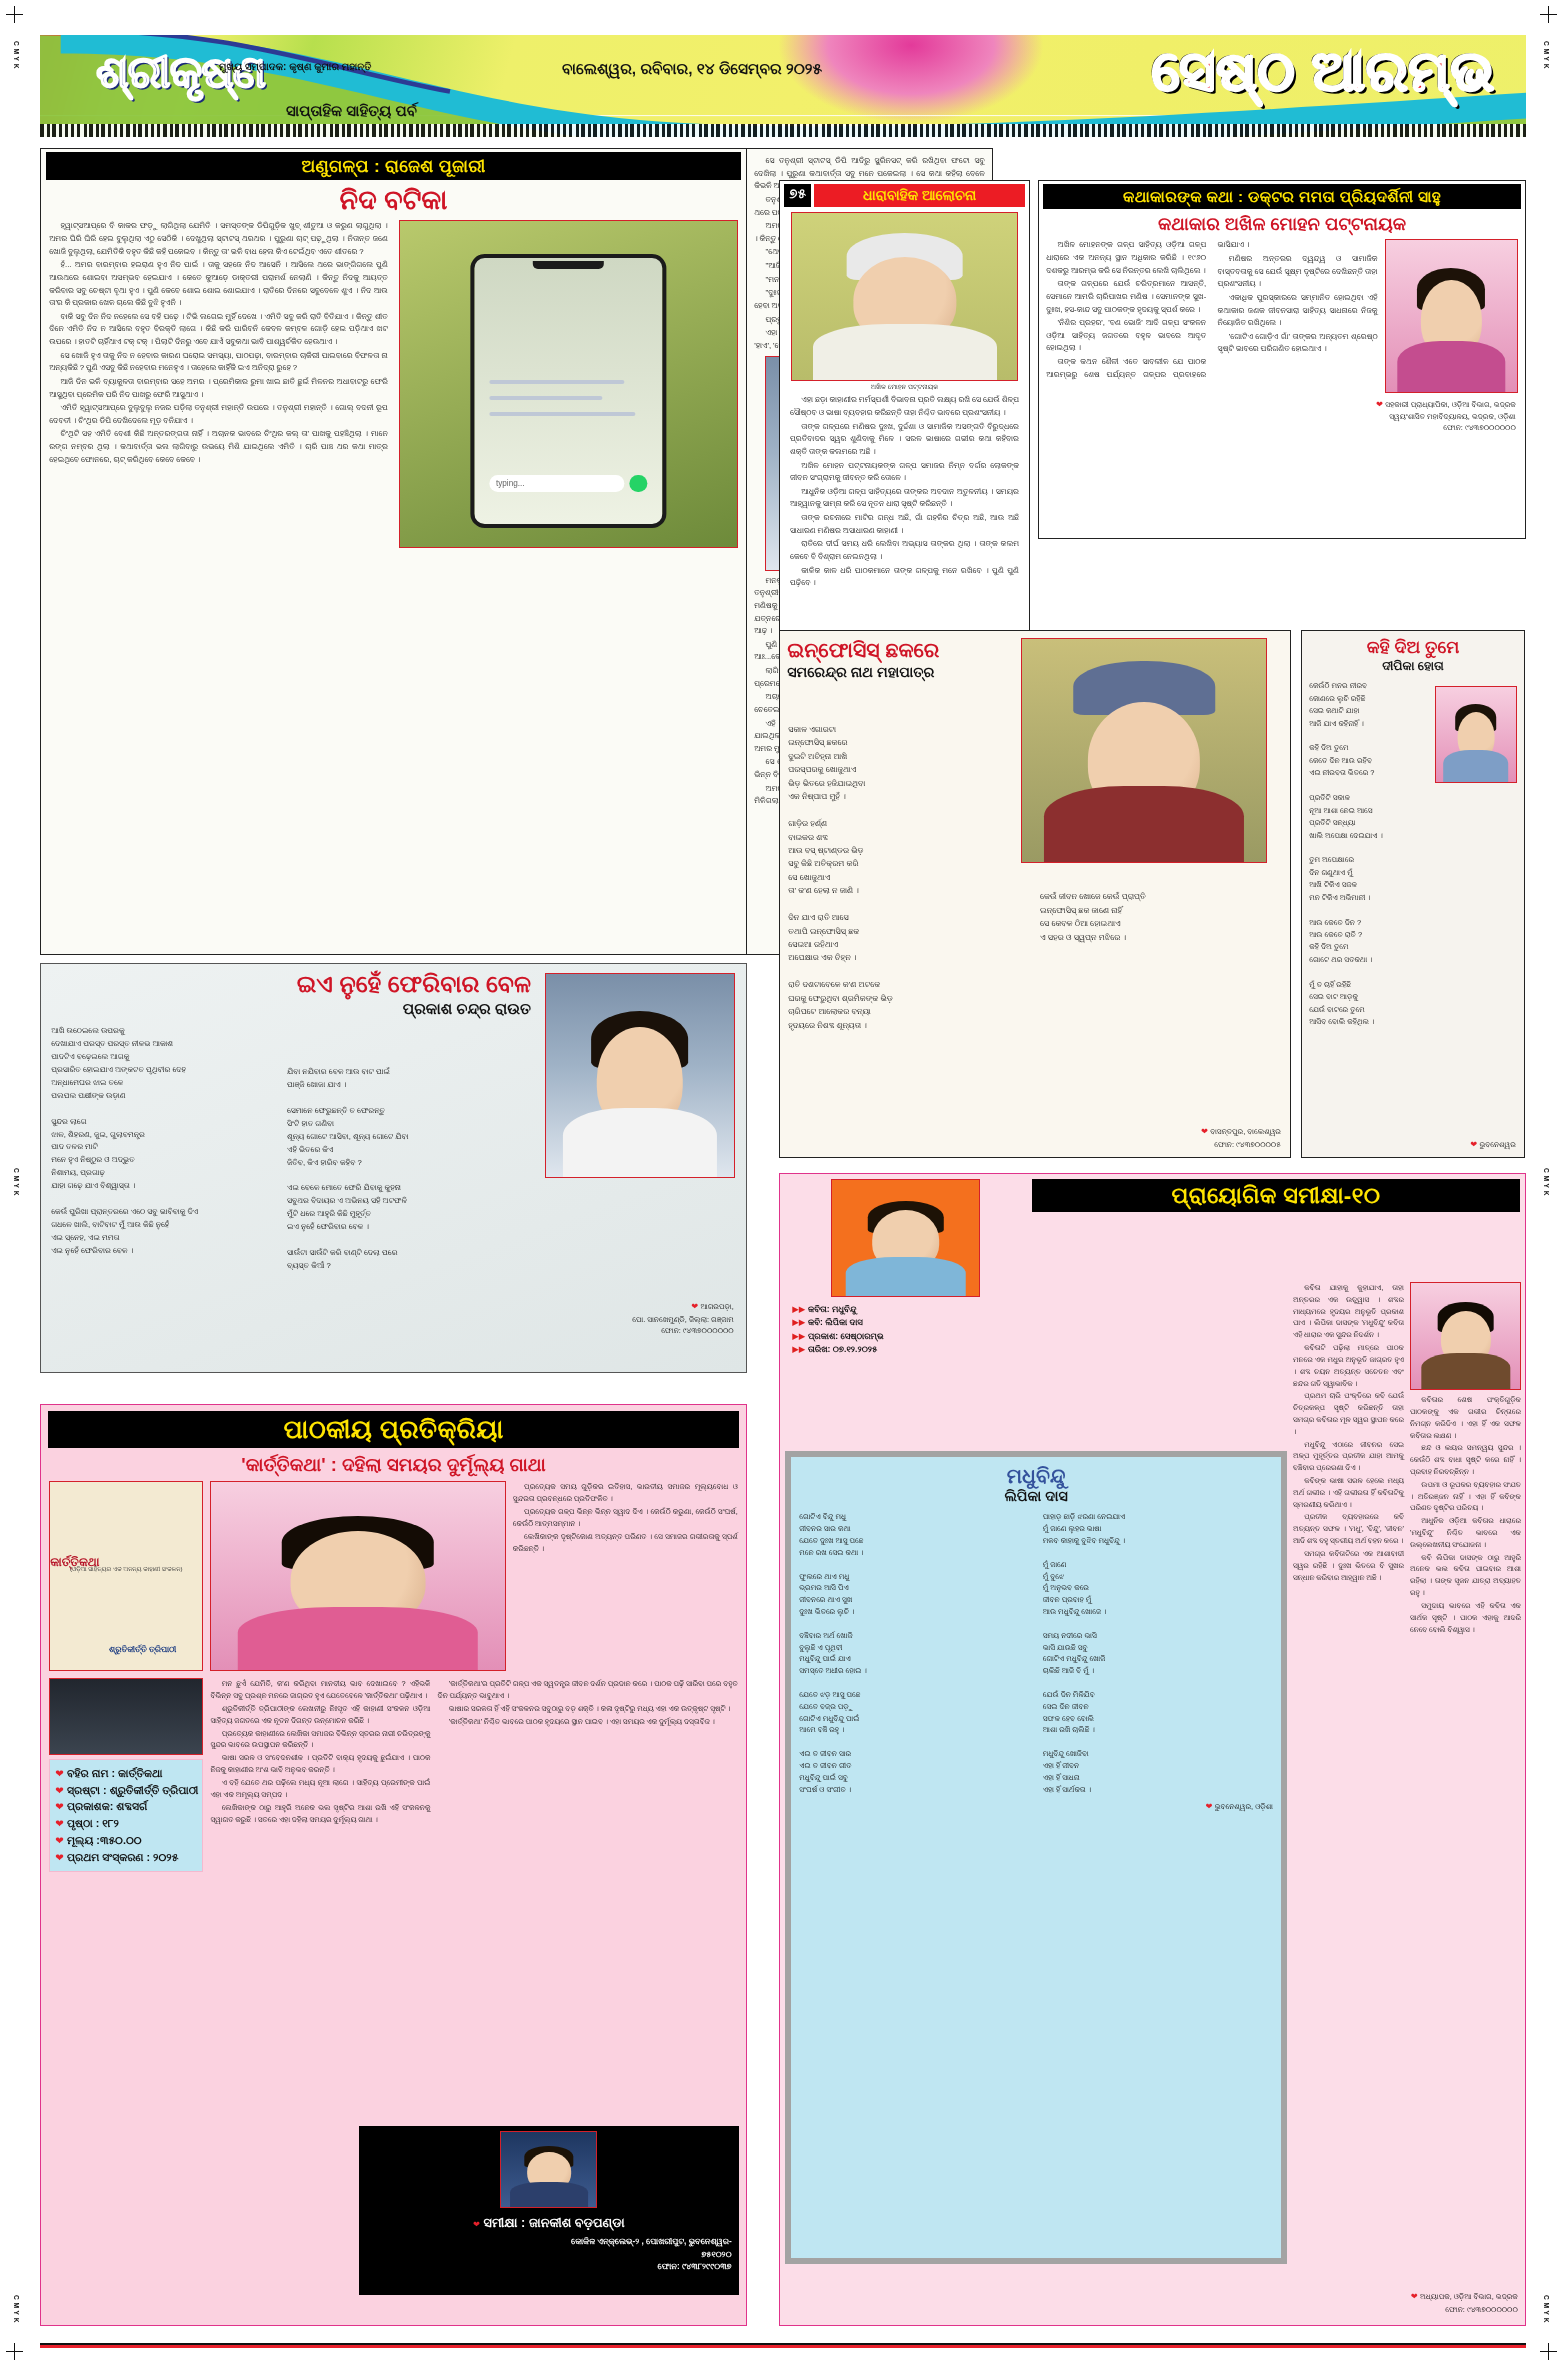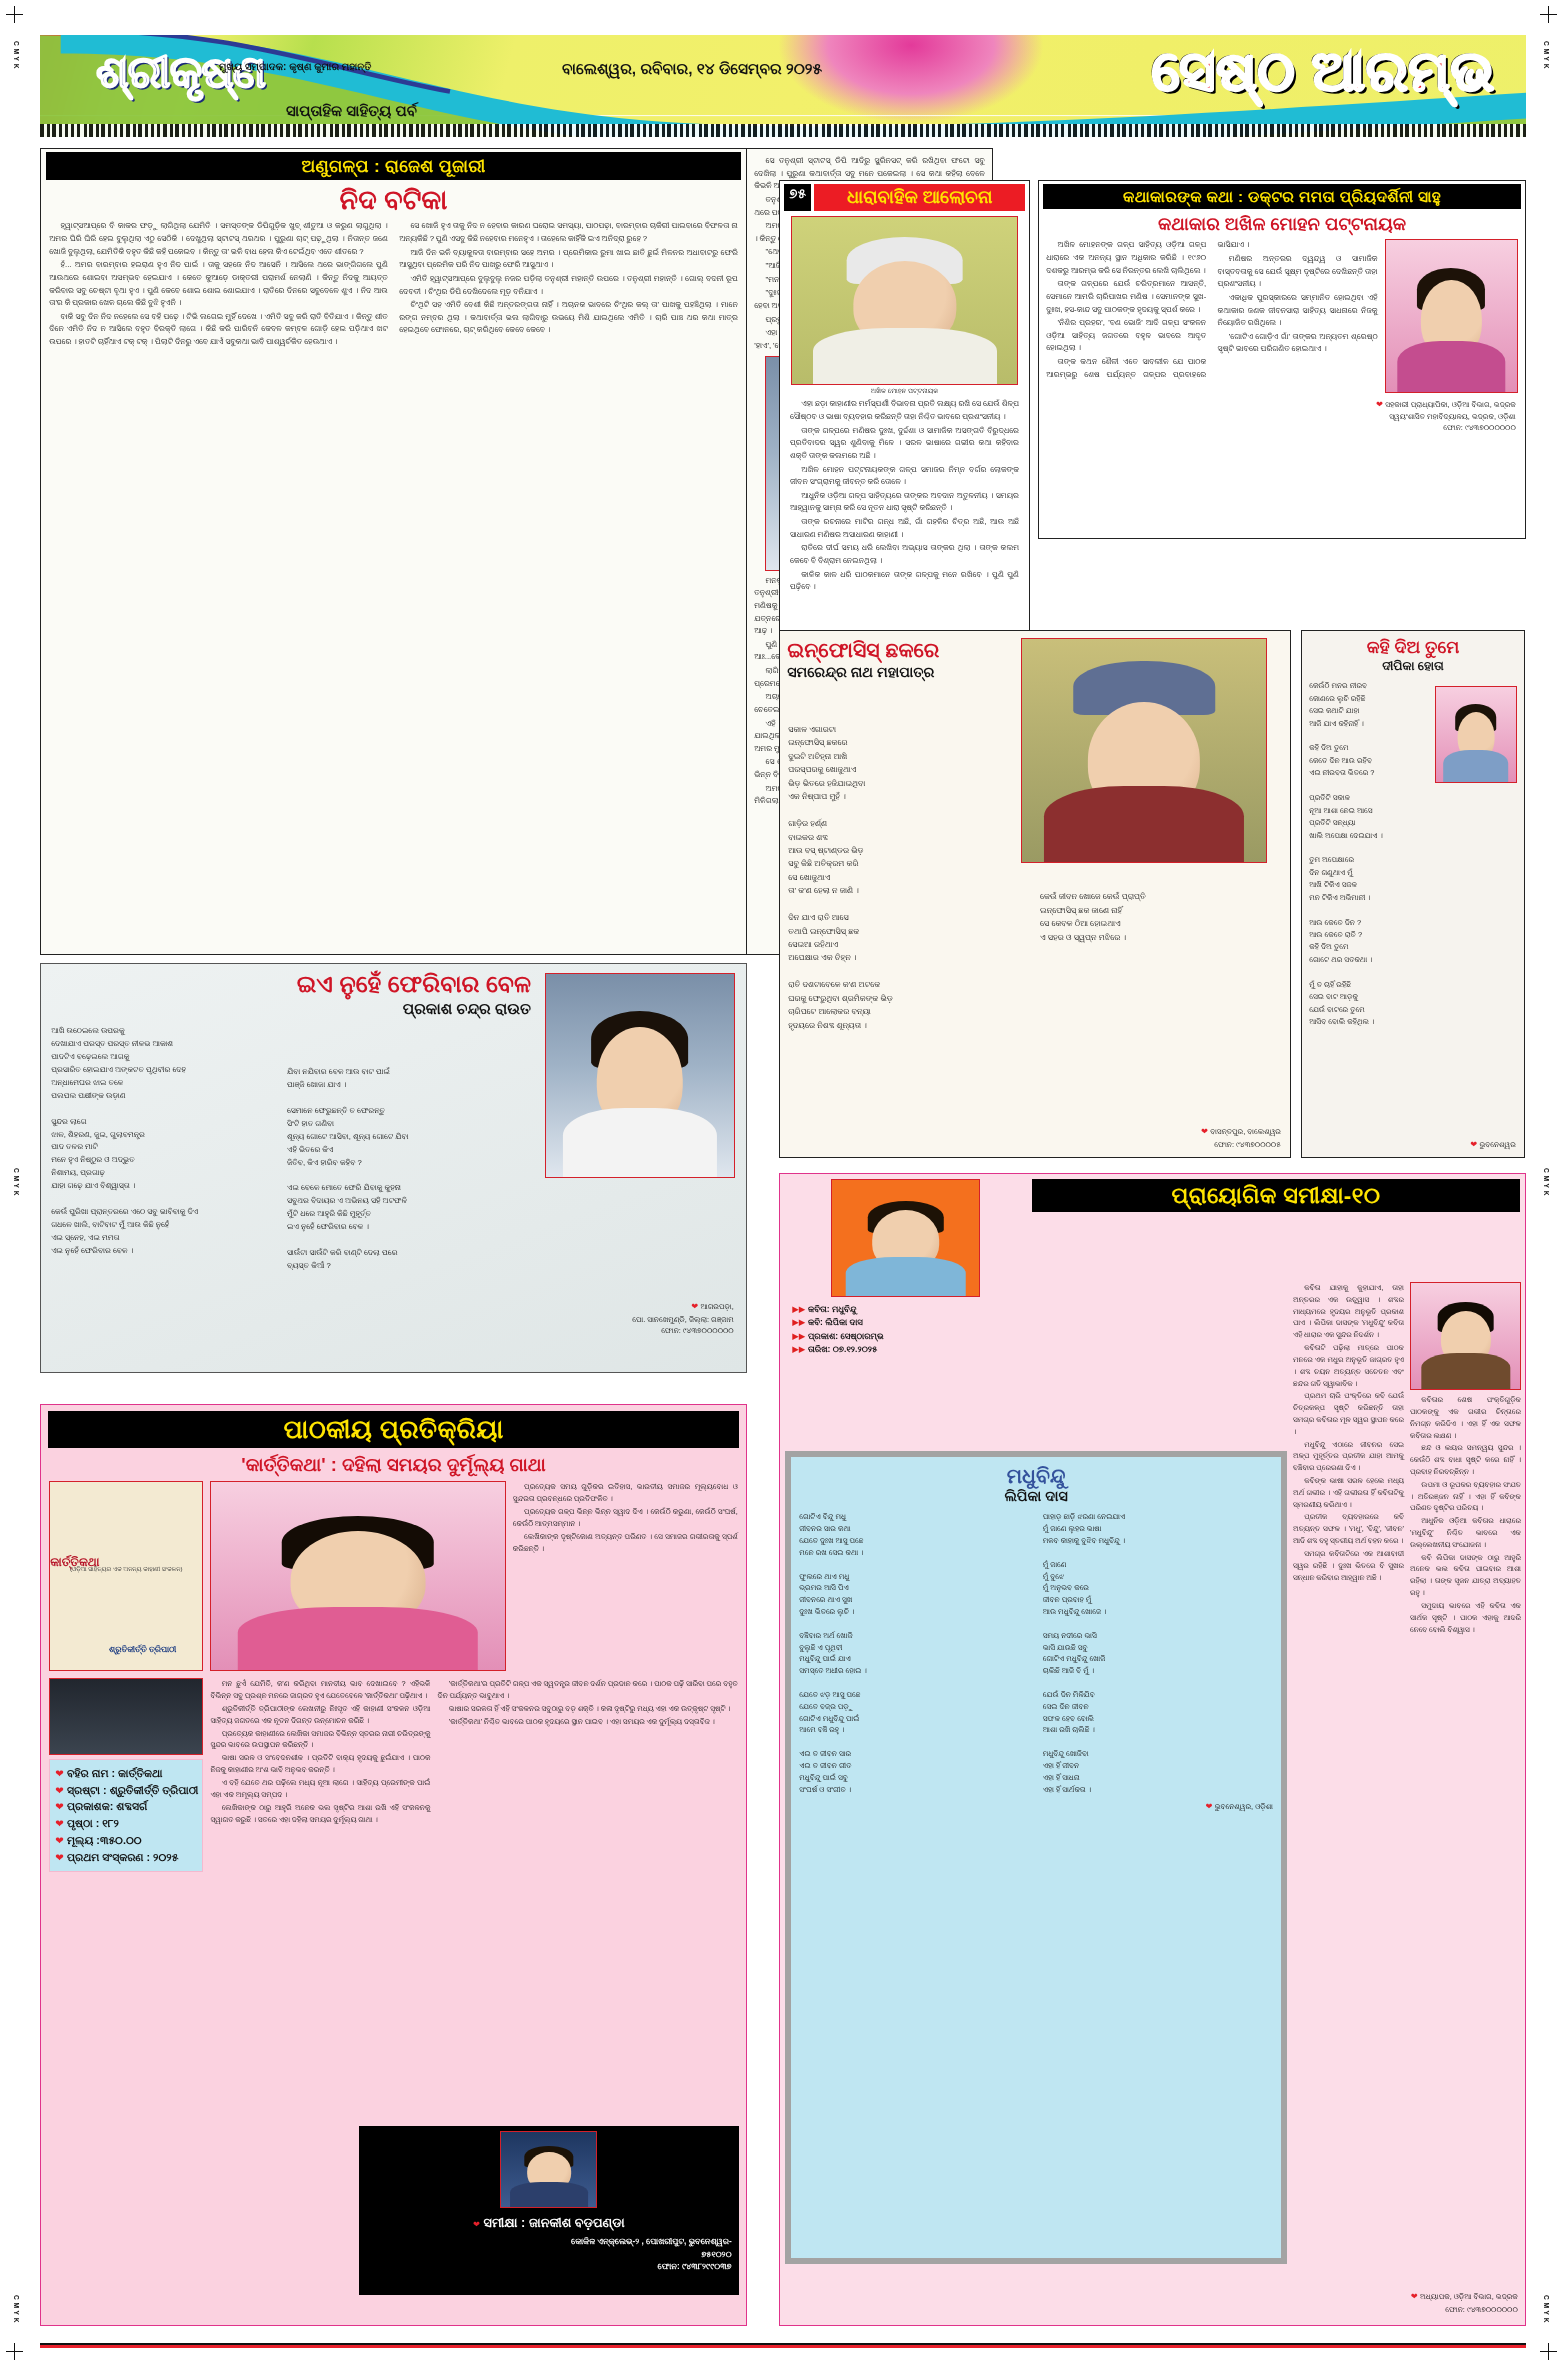--- a/index.html
+++ b/index.html
@@ -169,20 +169,30 @@
 
     <div class="body-txt cols2" style="margin:0 8.2px 0 8.2px;height:733px;">
       <p>ହ୍ୱାଟ୍ସଆପ୍‌ରେ ବି କାକର ଫଡ଼ୁ ଲାଗିଥିଲା ଯେମିତି । ସମସ୍ତଙ୍କ ଡିପିଗୁଡ଼ିକ ଖୁବ୍ ଶୀତୁଆ ଓ କରୁଣ ଲାଗୁଥିଲା । ଅମର ଘିରି ଘିରି ହେଇ ବୁଲୁଥିଲା ଏଠୁ ସେଠିକି । ଦେଖୁଥିଲା ସ୍ଟାଟସ୍ ଥରଥର । ପୁରୁଣା ଚାଟ୍ ପଢ଼ୁଥିଲା । ନିତାନ୍ତ ଜଣେ ଖୋଜି ବୁଲୁଥିଲା, ଯେମିତିକି ବହୁତ କିଛି କହି ପକେଇବ । କିନ୍ତୁ ତା' ଭଳି ବାଧ ହେଲ କିଏ ଟେଇଁଥିବ ଏତେ ଶୀତରେ ?</p>
       <p>ହଁ... ଅମର ବାରମ୍ବାର ହଇରାଣ ହୁଏ ନିଦ ପାଇଁ । ତାକୁ ସହଜେ ନିଦ ଆସେନି । ଆସିଲେ ଥରେ ଭାଙ୍ଗିଗଲେ ପୁଣି ଆଉଥରେ ଶୋଇବା ଅସମ୍ଭବ ହେଇଯାଏ । କେତେ କୁଆଡ଼େ ଡାକ୍ତରୀ ପରାମର୍ଶ ନେଲାଣି । କିନ୍ତୁ ନିଦକୁ ଆୟତ୍ତ କରିବାର ସବୁ ଚେଷ୍ଟା ବୃଥା ହୁଏ । ପୁଣି କେବେ ଶୋଇ ଶୋଇ ଶୋଇଯାଏ । ରାତିରେ ଦିନରେ ସବୁବେଳେ ଶୁଏ । ନିଦ ଆଉ ତା'ର କି ପ୍ରକାର ଖେଳ ଚାଲେ କିଛି ବୁଝି ହୁଏନି ।</p>
       <p>ବାକି ସବୁ ଦିନ ନିଦ ନହେଲେ ସେ ବହି ପଢ଼େ । ଟିଭି ଲଗେଇ ମୁହିଁ ଦେଖେ । ଏମିତି ସବୁ କରି ରାତି ବିତିଯାଏ । କିନ୍ତୁ ଶୀତ ଦିନେ ଏମିତି ନିଦ ନ ଆସିଲେ ବହୁତ ବିରକ୍ତି ଲାଗେ । କିଛି କରି ପାରିବନି କେବଳ କମ୍ବଳ ଗୋଡ଼ି ହେଇ ପଡ଼ିଥାଏ ଖଟ ଉପରେ । ହାତଟି ଚାହିଁଥାଏ ଟକ୍ ଟକ୍ । ପିଲାଟି ଦିନରୁ ଏବେ ଯାଏଁ ସବୁକଥା ଭାବି ପାଶ୍ୱର୍ଚକିତ ହେଉଥାଏ ।</p>
       <p>ସେ ଖୋଜି ହୁଏ ତାକୁ ନିଦ ନ ହେବାର କାରଣ ଘରୋଇ ସମସ୍ୟା, ପାଠପଢ଼ା, ବାରମ୍ବାର ଚାକିରୀ ପାଇବାରେ ବିଫଳତା ନା ଅନ୍ୟକିଛି ? ପୁଣି ଏସବୁ କିଛି ନହେବାର ମନେହୁଏ । ତାହେଲେ କାହିଁକି ଇଏ ଅନିଦ୍ରା ରୁହେ ?</p>
       <p>ଆଜି ଦିନ ଭଳି ବ୍ୟାକୁଳତା ବାରମ୍ବାର ସହେ ଅମର । ପ୍ରେମିକାର ରୁମା ଖାଇ ଛାତି ଛୁଇଁ ମିଳନର ଅଧାବାଟରୁ ଫେରି ଆସୁଥିବା ପ୍ରେମିକ ପରି ନିଦ ପାଖରୁ ଫେରି ଆସୁଥାଏ ।</p>
       <p>ଏମିତି ହ୍ୱାଟ୍ସଆପ୍‌ରେ ବୁଲୁବୁଲୁ ନଜର ପଡ଼ିଲା ତନୁଶ୍ରୀ ମହାନ୍ତି ଉପରେ । ତନୁଶ୍ରୀ ମହାନ୍ତି । ଗୋଲ୍ ବଦନୀ ରୂପ ଦେବତୀ । ଚିଂଥିର ଡିପି ଦେଖିଦେଲେ ମୂଡ଼ ବନିଯାଏ ।</p>
       <p>ଚିଂଥିଟି ସହ ଏମିତି ବେଶୀ କିଛି ଅନ୍ତରଙ୍ଗତା ନାହିଁ । ଅଚାନକ ଭାବରେ ଚିଂଥିର କଲ୍ ତା' ପାଖକୁ ପହଞ୍ଚିଥିଲା । ମାନେ ରଙ୍ଗ ନମ୍ବର ଥିଲା । କଥାବାର୍ତ୍ତା ଭଲ ଲାଗିବାରୁ ଉଭୟେ ମିଶି ଯାଇଥିଲେ ଏମିତି । ଚାରି ପାଞ୍ଚ ଥର କଥା ମାତ୍ର ହେଇଥିବେ ଫୋନରେ, ଚାଟ୍ କରିଥିବେ କେବେ କେବେ ।</p>
 
+      <div class="photo ph-green" style="width:100%;height:328px;margin:4.1px 0 4.1px 0;break-inside:avoid;">
+        <div style="position:absolute;left:50%;top:10%;transform:translateX(-50%);width:58%;height:84%;border:4.1px solid #1b1b1b;border-radius:14.3px;background:linear-gradient(180deg,#cfd8c3,#eef2e4);">
+          <div style="position:absolute;left:50%;top:3.1px;transform:translateX(-50%);width:38%;height:8.2px;background:#1b1b1b;border-radius:0 0 5.1px 5.1px;"></div>
+          <div style="position:absolute;left:8%;top:46%;width:72%;height:3.6px;background:#bfc8d6;border-radius:2px;"></div>
+          <div style="position:absolute;left:8%;top:52%;width:60%;height:3.6px;background:#bfc8d6;border-radius:2px;"></div>
+          <div style="position:absolute;left:8%;top:58%;width:78%;height:3.6px;background:#bfc8d6;border-radius:2px;"></div>
+          <div style="position:absolute;left:8%;bottom:12%;width:72%;height:17.4px;background:#fff;border-radius:9.2px;font-size:8.2px;color:#666;line-height:17.4px;padding-left:6.1px;">typing...</div>
+          <div style="position:absolute;right:8%;bottom:12%;width:17.4px;height:17.4px;border-radius:50%;background:#25d366;"></div>
+        </div>
+      </div>
     </div>
   </div>
 
   <div class="box" style="left:747px;top:148px;width:246px;height:807px;background:#fbfbf6;border-left:none;border:1px solid #222;border-left:0;">
     <div class="body-txt" style="margin:6.1px 7.2px 0 7.2px;">
       <p>ସେ ତନୁଶ୍ରୀ ସ୍ଟାଟସ୍ ଡିପି ଆଦିରୁ ସ୍କ୍ରିନସଟ୍ କରି ରଖିଥିବା ଫଟୋ ସବୁ ଦେଖିଲା । ପୁରୁଣା କଥାବାର୍ତ୍ତା ସବୁ ମନେ ପକେଇଲା । ସେ କଥା କହିଲା ବେଳେ କିଭଳି ଅଙ୍ଗଭଙ୍ଗୀ କରୁଥିବ ଅନୁମାନ କଲା ।</p>
       <p>ତନୁଶ୍ରୀର ହ୍ୱାଟ୍ସଆପ୍ ଖେଲେଇବା ଭିତରେ ନଜର ପଡ଼ିଲା । ତନୁଶ୍ରୀ ତାକୁ ଥରେ ପଚାରିଥିଲା, "ମତେ କେବେ ମନେ ପକାଅ ?"</p>
       <p>ଅମରର ରସିକତାପୂର୍ଣ୍ଣ ଉତ୍ତର, "ଦିନେ ଦିନେ ମନେ ନପକେଇବାକୁ ଠିକ୍ କରେ । କିନ୍ତୁ ସେ ଦିନଗୁଡ଼ିକରେ ତମେ ବେଶୀ ବେଶୀ ମନେପଡ଼ ।"</p>
       <p>"ଥେଙ୍କୁ ଡିଅର୍ ।"</p>
       <p>"ଆଜି କାଇଁ ଏମିତି ପଚାରିଲ ଯେ ?"</p>
@@ -208,21 +218,21 @@
     <div class="contact" style="margin:4.1px 7.2px 0 7.2px;">
       <div><span class="heart">❤</span> <span>ଗ୍ରାମ: କୁଶମେଳ, ପୋଷ୍ଟ : କପିଳାପୁର</span></div>
       <div>ଭାୟା : ପଞ୍ଚଗାଁ, ଜିଲ୍ଲା : ଝାରସୁଗୁଡ଼ା-୭୬୮୨୨୬</div>
       <div>ଫୋନ: ୮୪୪୩୧୯୦୨୧</div>
     </div>
   </div>
 
   <div class="box" style="left:779px;top:180px;width:251px;height:768px;background:#fff;border:1px solid #222;">
     <div style="display:flex;align-items:stretch;margin:3.1px 4.1px 0 4.1px;">
       <div class="hdr-black" style="font-size:13.3px;padding:2px 5.1px;color:#fff;">୭୫</div>
-      <div class="hdr-red" style="flex:1;font-size:18px;margin-left:3.1px;">ଧାରାବାହିକ ଆଲୋଚନା</div>
+      <div class="hdr-red" style="flex:1;font-size:14px;margin-left:3.1px;">ଧାରାବାହିକ ଆଲୋଚନା</div>
     </div>
     <div class="photo" style="margin:5.1px 11.3px 2px 11.3px;height:169px;background:linear-gradient(180deg,#cfd27a,#b8bc6a);">
       <div class="hairmask" style="background:#e9e9e9;top:12%;"></div>
       <div class="facemask"></div>
       <div class="bodymask" style="background:#f0efe6;"></div>
     </div>
     <div class="pcap" style="margin-bottom:3.1px;">ଅଖିଳ ମୋହନ ପଟ୍ଟନାୟକ</div>
     <div class="body-txt" style="margin:0 10px;">
       <p>ଏହା ଛଡ଼ା କାହାଣୀର ମର୍ମସ୍ପର୍ଶୀ ବିଭାବନା ପ୍ରତି ଲକ୍ଷ୍ୟ ରଖି ସେ ଯେଉଁ ଶିଳ୍ପ ସୌଷ୍ଠବ ଓ ଭାଷା ବ୍ୟବହାର କରିଛନ୍ତି ତାହା ନିଶ୍ଚିତ ଭାବରେ ପ୍ରଶଂସନୀୟ ।</p>
       <p>ତାଙ୍କ ଗଳ୍ପରେ ମଣିଷର ଦୁଃଖ, ଦୁର୍ଦ୍ଦଶା ଓ ସାମାଜିକ ଅସଙ୍ଗତି ବିରୁଦ୍ଧରେ ପ୍ରତିବାଦର ସ୍ୱର ଶୁଣିବାକୁ ମିଳେ । ସରଳ ଭାଷାରେ ଗଭୀର କଥା କହିବାର ଶକ୍ତି ତାଙ୍କ କଲମରେ ଅଛି ।</p>

